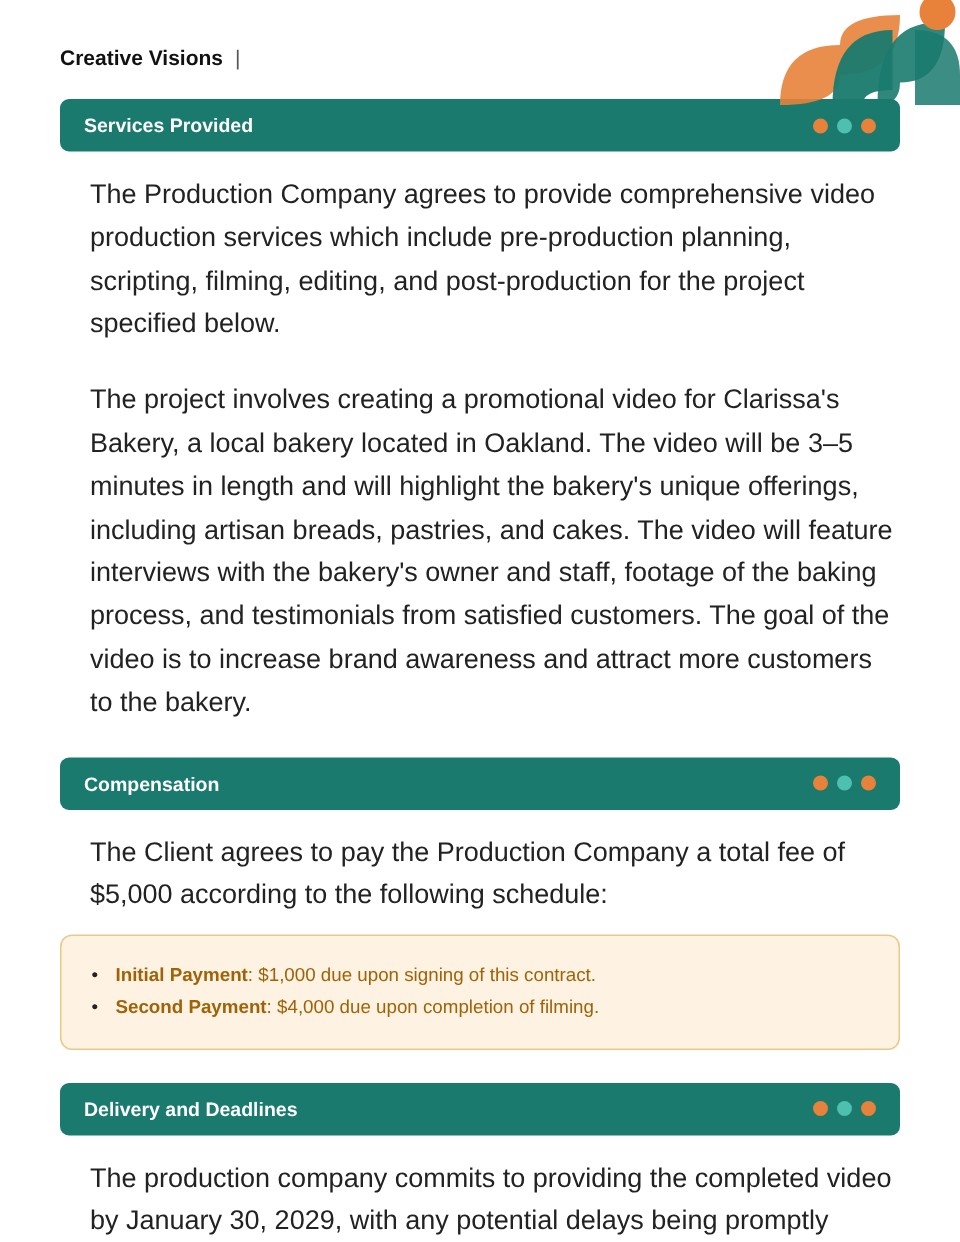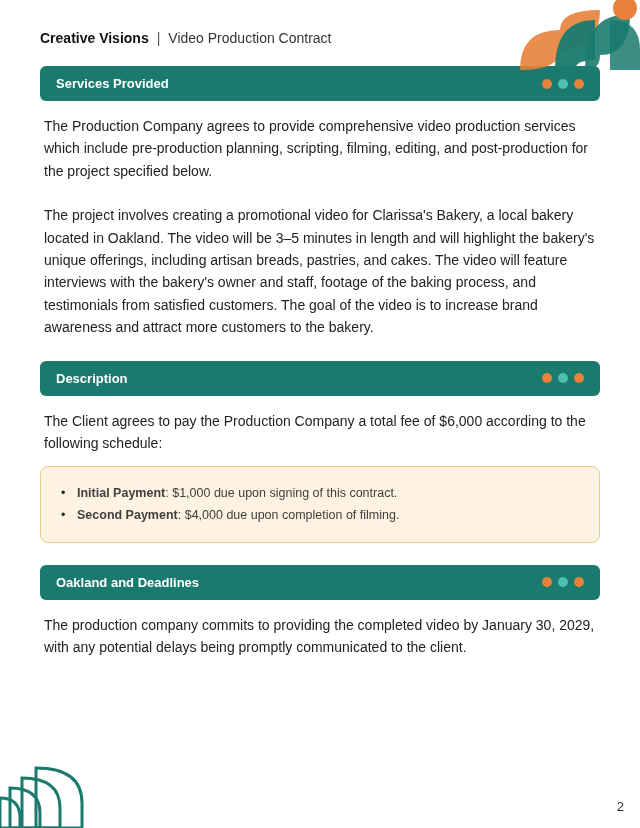--- a/index.html
+++ b/index.html
@@ -83,41 +83,42 @@
     .dot {
       width: 10px;
       height: 10px;
       border-radius: 50%;
     }
     .dot-orange { background: #e8823a; }
     .dot-teal-light { background: #4dc0b0; }
 
     
     .section-body {
-      font-size: 14px;
+      font-size: 18px;
       color: #222;
       line-height: 1.6;
       padding: 0 4px;
+      margin-left: 16px;
     }
 
     
     .payment-box {
       background: #fef3e2;
       border: 1.5px solid #e8c98a;
       border-radius: 8px;
       padding: 16px 20px;
       margin-top: 12px;
     }
     .payment-list {
       list-style: none;
       padding: 0;
     }
     .payment-list li {
       font-size: 12.5px;
-      color: #404040;
+      color: #a16207;
       line-height: 1.7;
       position: relative;
       padding-left: 16px;
     }
     .payment-list li::before {
       content: "•";
       position: absolute;
       left: 0;
       color: #222;
     }
@@ -160,21 +161,20 @@
       <path d="M85,70 Q85,15 125,15 L130,15 Q130,55 100,55 Q100,70 85,70 Z" fill="#1a7a6e" opacity="0.9"></path>
       <path d="M110,70 L110,20 Q140,20 140,50 L140,70 Z" fill="#1a7a6e" opacity="0.85"></path>
 
       <circle cx="125" cy="8" r="12" fill="#e8823a"></circle>
     </svg>
   </div>
 
   <div class="header">
     <span class="header-brand">Creative Visions</span>
     <span class="header-separator">|</span>
-    <span class="header-subtitle">Video Production Contract</span>
   </div>
 
   <div class="content">
 
     <div class="section">
       <div class="section-header">
         <span class="section-title">Services Provided</span>
         <div class="section-dots">
           <div class="dot dot-orange"></div>
           <div class="dot dot-teal-light"></div>
@@ -183,43 +183,43 @@
       </div>
       <p class="section-body">The Production Company agrees to provide comprehensive video production services which include pre-production planning, scripting, filming, editing, and post-production for the project specified below.</p>
     </div>
 
     <div class="section">
       <p class="section-body">The project involves creating a promotional video for Clarissa's Bakery, a local bakery located in Oakland. The video will be 3–5 minutes in length and will highlight the bakery's unique offerings, including artisan breads, pastries, and cakes. The video will feature interviews with the bakery's owner and staff, footage of the baking process, and testimonials from satisfied customers. The goal of the video is to increase brand awareness and attract more customers to the bakery.</p>
     </div>
 
     <div class="section">
       <div class="section-header">
-        <span class="section-title">Description</span>
+        <span class="section-title">Compensation</span>
         <div class="section-dots">
           <div class="dot dot-orange"></div>
           <div class="dot dot-teal-light"></div>
           <div class="dot" style="background:#e8823a;"></div>
         </div>
       </div>
-      <p class="section-body">The Client agrees to pay the Production Company a total fee of $6,000 according to the following schedule:</p>
+      <p class="section-body">The Client agrees to pay the Production Company a total fee of $5,000 according to the following schedule:</p>
       <div class="payment-box">
         <ul class="payment-list">
           <li>
             <strong>Initial Payment</strong><span>: $1,000 due upon signing of this contract.</span>
           </li>
           <li>
             <strong>Second Payment</strong><span>: $4,000 due upon completion of filming.</span>
           </li>
         </ul>
       </div>
     </div>
 
     <div class="section">
       <div class="section-header">
-        <span class="section-title">Oakland and Deadlines</span>
+        <span class="section-title">Delivery and Deadlines</span>
         <div class="section-dots">
           <div class="dot dot-orange"></div>
           <div class="dot dot-teal-light"></div>
           <div class="dot" style="background:#e8823a;"></div>
         </div>
       </div>
       <p class="section-body">The production company commits to providing the completed video by January 30, 2029, with any potential delays being promptly communicated to the client.</p>
     </div>
 
   </div>

